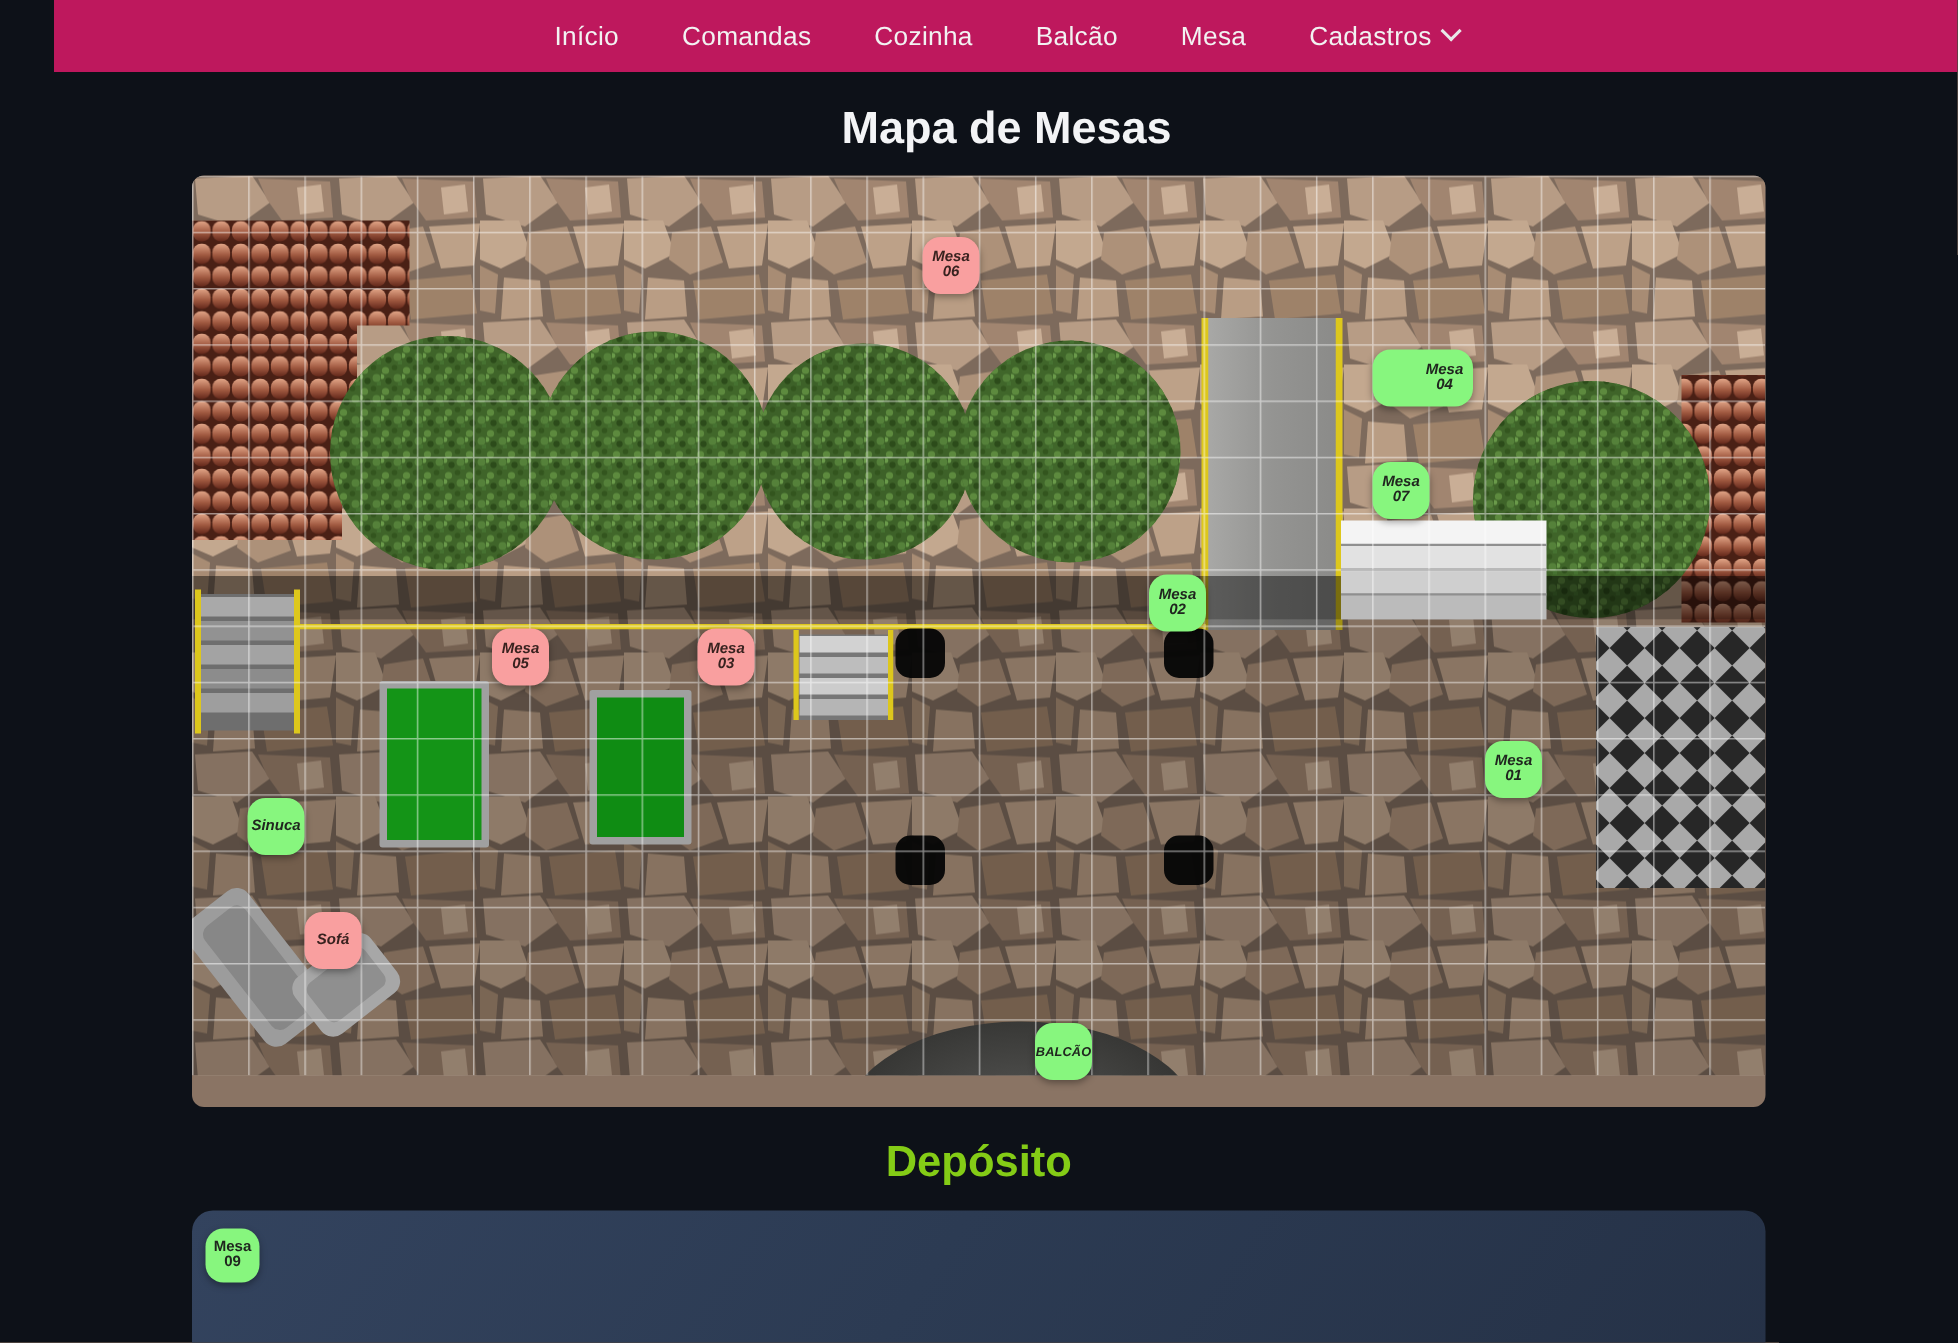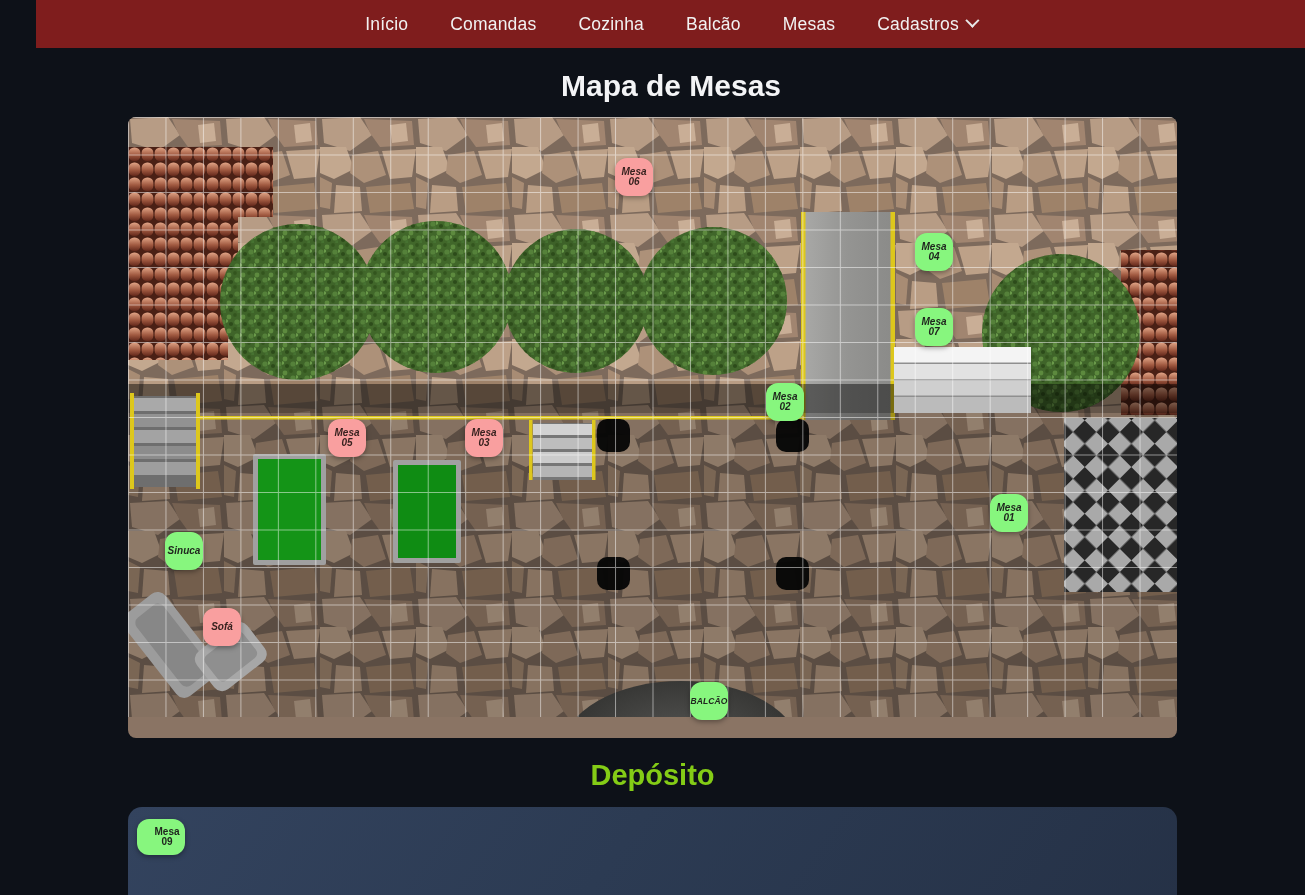--- a/index.html
+++ b/index.html
@@ -4,21 +4,21 @@
 <style>
   html,body{margin:0;padding:0;}
   body{
     width:1305px;height:895px;overflow:hidden;
     background:#0d1118;
     font-family:"Liberation Sans", sans-serif;
     -webkit-font-smoothing:antialiased;
   }
   
   .navbar{
-    height:48px;background:#7f1d1d;
+    height:48px;background:#be185d;
     display:flex;align-items:center;justify-content:center;gap:42px;margin-left:36px;
   }
   .nav-item{
     color:#f2f2f2;font-size:17.5px;letter-spacing:.2px;cursor:pointer;
     display:flex;align-items:center;gap:7px;white-space:nowrap;
   }
   .chev{
     width:8px;height:8px;border-right:2px solid #e8e8e8;border-bottom:2px solid #e8e8e8;
     transform:rotate(45deg) translateY(-2px);margin-top:-4px;
   }
@@ -66,21 +66,21 @@
     <div class="nav-item">
       <span>Comandas</span>
     </div>
     <div class="nav-item">
       <span>Cozinha</span>
     </div>
     <div class="nav-item">
       <span>Balcão</span>
     </div>
     <div class="nav-item">
-      <span>Mesas</span>
+      <span>Mesa</span>
     </div>
     <div class="nav-item">
       <span>Cadastros</span>
       <span class="chev"></span>
     </div>
   </nav>
 
 <h1 class="page-title">Mapa de Mesas</h1>
 
 <div class="map-wrap">
@@ -219,28 +219,28 @@
       <rect x="62" y="542" width="64" height="48" rx="10" fill="#a7a7a7"></rect>
       <rect x="70" y="550" width="48" height="32" rx="6" fill="#8f8f8f"></rect>
     </g>
 
     <ellipse cx="553" cy="632" rx="118" ry="68" fill="url(#gravelG)"></ellipse>
 
     <rect x="0" y="0" width="1049" height="600" fill="url(#grid)"></rect>
   </svg>
   <div id="map-badges">
       <div class="badge occupied" style="left: 487px; top: 41px;">Mesa 06</div>
-      <div class="badge available" style="left: 787px; top: 116px;">Mesa 04</div>
+      <div class="badge available" style="left: 787px; top: 116px; padding-left: 29px;">Mesa 04</div>
       <div class="badge available" style="left: 787px; top: 191px;">Mesa 07</div>
       <div class="badge available" style="left: 638px; top: 266px;">Mesa 02</div>
       <div class="badge occupied" style="left: 200px; top: 302px;">Mesa 05</div>
       <div class="badge occupied" style="left: 337px; top: 302px;">Mesa 03</div>
       <div class="badge available" style="left: 862px; top: 377px;">Mesa 01</div>
       <div class="badge available" style="left: 37px; top: 415px;">Sinuca</div>
       <div class="badge occupied" style="left: 75px; top: 491px;">Sofá</div>
       <div class="badge available small" style="left: 562px; top: 565px;">BALCÃO</div>
     </div>
 </div>
 
 <h2 class="section-title">Depósito</h2>
 <div class="deposito-panel" id="deposito-panel">
-    <div class="badge available" style="left: 9px; top: 12px; padding-left: 12px;">Mesa 09</div>
+    <div class="badge available" style="left: 9px; top: 12px;">Mesa 09</div>
   </div>
 
 </body></html>

